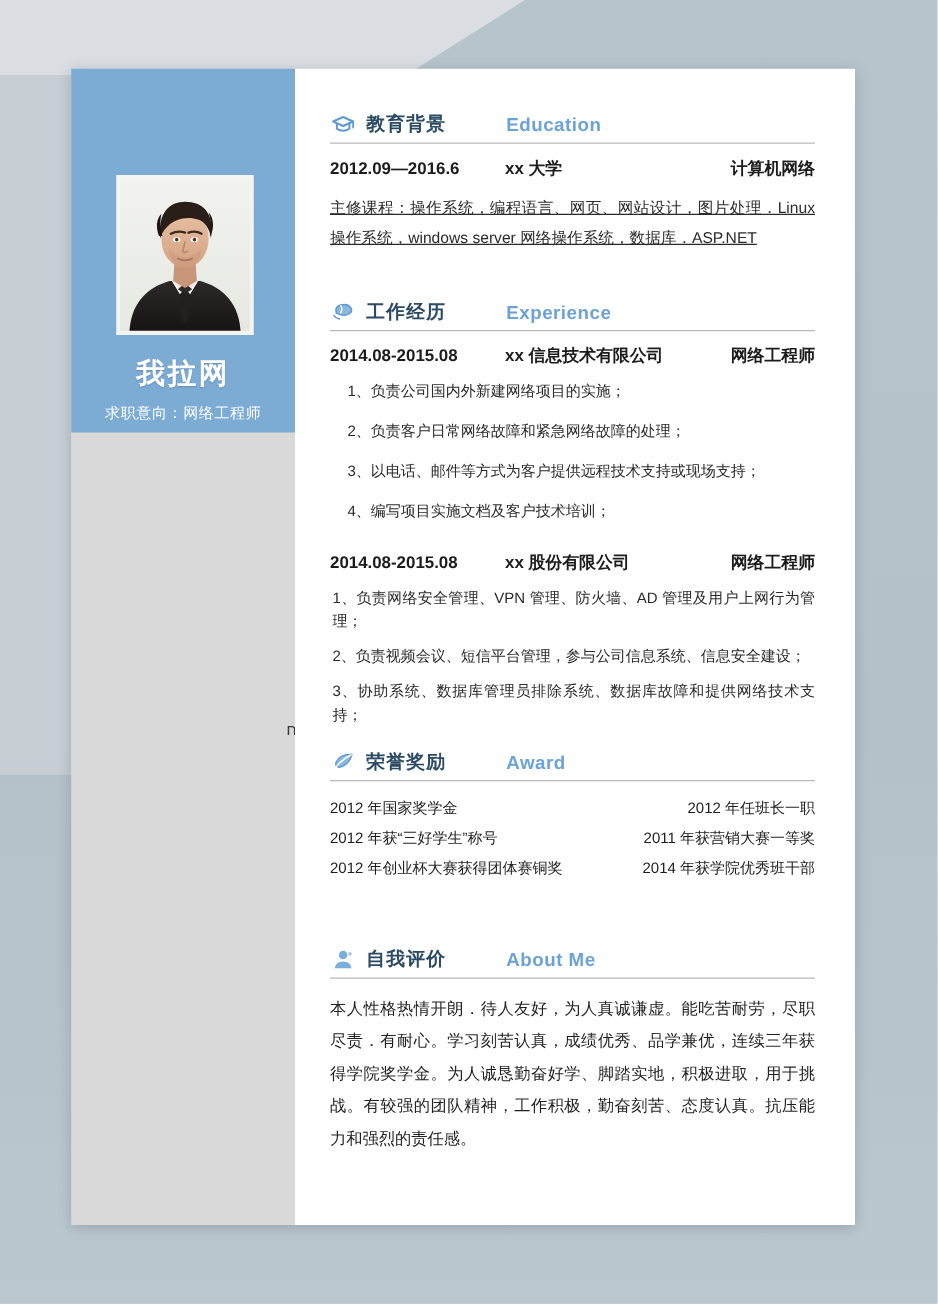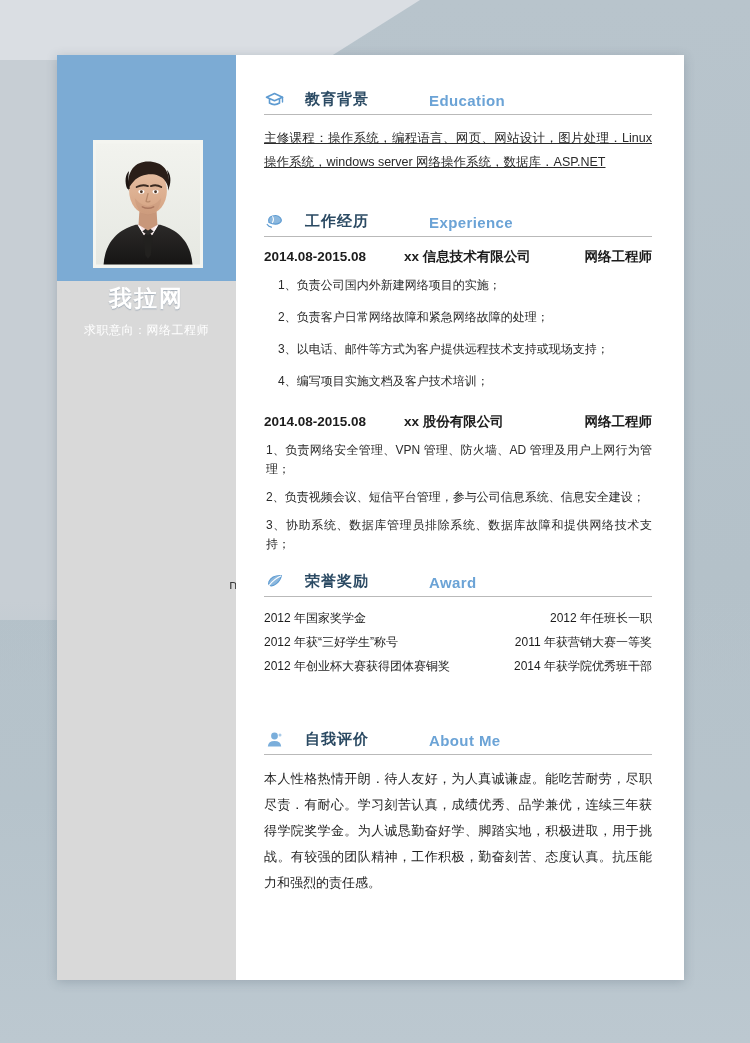--- a/index.html
+++ b/index.html
@@ -58,21 +58,21 @@
   }
   .paper-left {
     position: absolute;
     left: 0; top: 0;
     width: 179px; height: 100%;
     background: #d9d9d9;
   }
   .paper-left-blue {
     position: absolute;
     left: 0; top: 0;
-    width: 179px; height: 226px;
+    width: 179px; height: 291px;
     background: #7cabd4;
   }
   .paper-main {
     position: absolute;
     left: 179px; top: 0;
     width: 448px; height: 100%;
     background: #ffffff;
   }
 
   
@@ -124,21 +124,21 @@
     right: 32px;
     top: 0;
   }
 
   .section {
     margin-bottom: 2px;
   }
   .sec-head {
     display: flex;
     align-items: flex-end;
-    gap: 12px;
+    gap: 0;
     padding-bottom: 5px;
   }
   .sec-icon {
     width: 20px; height: 20px;
     flex: 0 0 20px;
     display: flex;
     align-items: center;
     justify-content: center;
     margin-right: 9px;
   }
@@ -313,20 +313,25 @@
               <path d="M1.5 5.2 L9.5 1.6 L17.5 5.2 L9.5 8.8 Z" fill="none" stroke="#5e9bd1" stroke-width="1.6" stroke-linejoin="round"></path>
               <path d="M4.5 7.2 L4.5 11 q5 3.2 10 0 L14.5 7.2" fill="none" stroke="#5e9bd1" stroke-width="1.6" stroke-linecap="round"></path>
               <path d="M17.5 5.2 L17.5 10" stroke="#5e9bd1" stroke-width="1.4" stroke-linecap="round"></path>
             </svg>
           </span>
           <span class="sec-title-cn">教育背景</span>
           <span class="sec-title-en">Education</span>
         </div>
         <div class="sec-rule"></div>
 
+        <div class="row-3col">
+          <span class="c1">2012.09—2016.6</span>
+          <span class="c2">xx 大学</span>
+          <span class="c3">计算机网络</span>
+        </div>
         <div class="body-text">主修课程：操作系统，编程语言、网页、网站设计，图片处理．Linux 操作系统，windows server 网络操作系统，数据库．ASP.NET</div>
       </div>
 
       <div class="spacer-xl"></div>
 
       <div class="section">
         <div class="sec-head">
           <span class="sec-icon">
             <svg width="19" height="16" viewBox="0 0 19 16">
               <path d="M4 9.5 q-1.5 -5 3.5 -6.5 q5.5 -1.6 8 2 q2 3 -1 5 q-4 2.6 -10.5 -0.5 Z" fill="#8cb8de" stroke="#5e9bd1" stroke-width="1.2" stroke-linejoin="round"></path>

